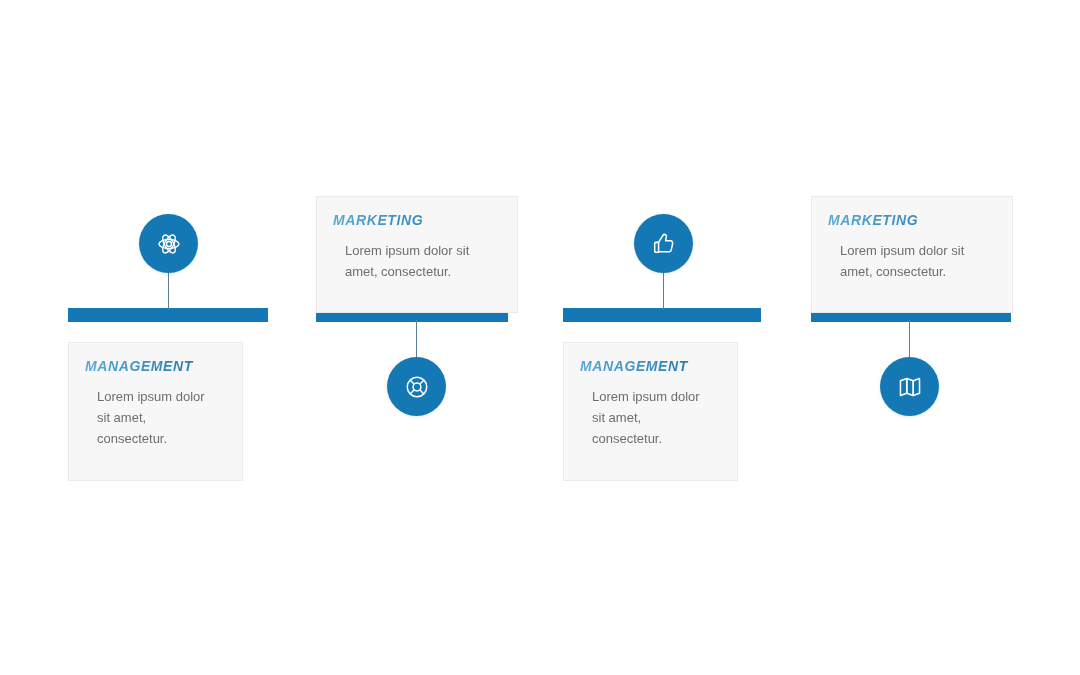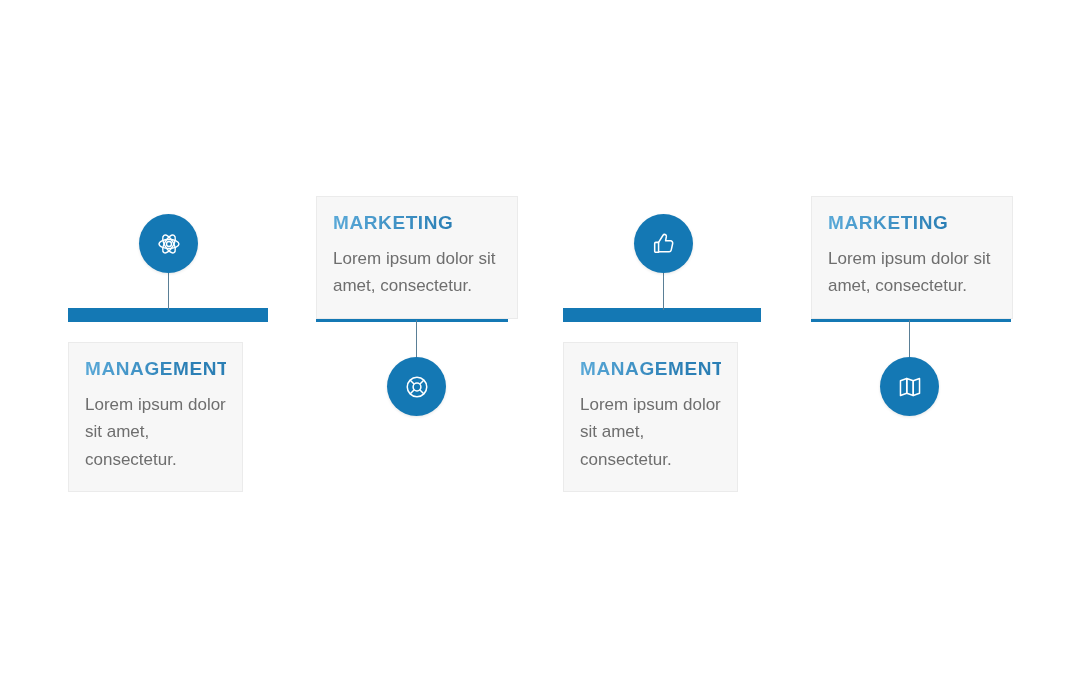--- a/index.html
+++ b/index.html
@@ -98,36 +98,37 @@
     border: 1px solid #ebebeb;
     box-sizing: border-box;
     padding: 16px 16px 18px 16px;
   }
   .card-below { left: 0px; top: 342px; }
   .card-above { left: 0px; top: 196px; }
   .step-1 .card-above { left: 0px; width: 202px; }
   .step-3 .card-above { left: 0px; width: 202px; }
 
   .card-title {
-    font-size: 19px;
+    font-size: 14px;
     font-weight: bold;
     letter-spacing: 0.6px;
     color: #2f8ec4;
     background: linear-gradient(100deg, #5aa9d8 0%, #2b7fb5 70%);
     -webkit-background-clip: text;
     background-clip: text;
     -webkit-text-fill-color: transparent;
     margin: 0 0 11px 0;
     line-height: 1.1;
+    font-style: italic;
   }
   .card-body {
-    font-size: 17px;
+    font-size: 13px;
     line-height: 1.62;
     color: #6e6e6e;
-    margin: 0;
+    margin: 12px;
   }
 </style>
 </head>
 <body>
 
 <div id="infographic">
 
   <div class="step step-0">
 
     <div class="bar"></div>

